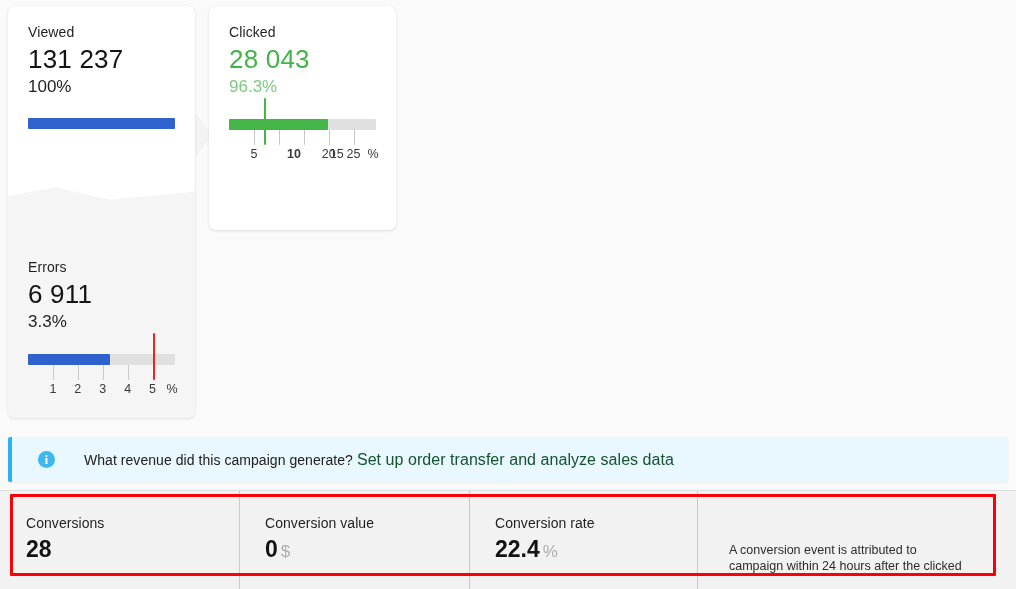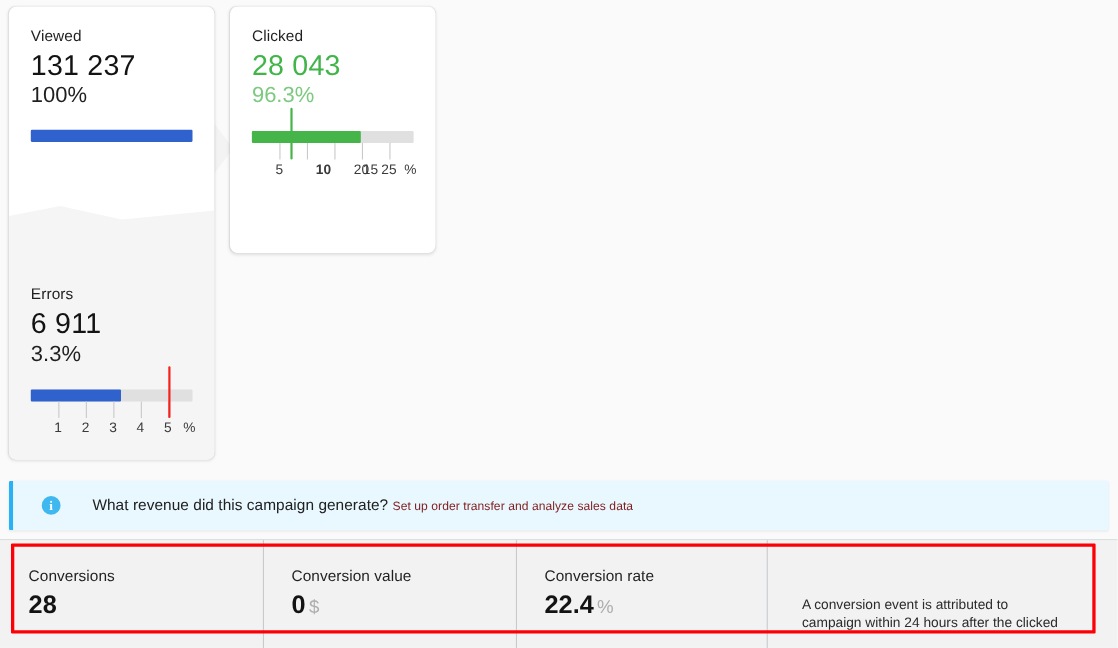--- a/index.html
+++ b/index.html
@@ -84,21 +84,21 @@
   }
   .metric-value {
     font-size: 26px;
     font-weight: normal;
     color: #131313;
     line-height: 34px;
     letter-spacing: 0.2px;
   }
   .metric-value.green { color: #41b549; }
   .metric-pct {
-    font-size: 20px;
+    font-size: 17px;
     color: #1f1f1f;
     line-height: 22px;
   }
   .metric-pct.green { color: #7cc97f; }
 
   
   .gauge { position: relative; margin-top: 16px; height: 62px; }
   .gauge-track {
     position: absolute;
     left: 0; top: 0;
@@ -183,23 +183,23 @@
     line-height: 1;
   }
   .banner-text {
     margin-left: 29px;
     font-size: 14px;
     color: #202020;
     line-height: 18px;
     letter-spacing: 0.05px;
   }
   .banner-link {
-    color: #7f1d1d;
+    color: #14532d;
     text-decoration: none;
-    font-size: 11px;
+    font-size: 16px;
     cursor: pointer;
     text-align: center;
   }
 
   
   .conv-strip {
     position: absolute;
     left: 0;
     top: 490px;
     width: 1016px;

